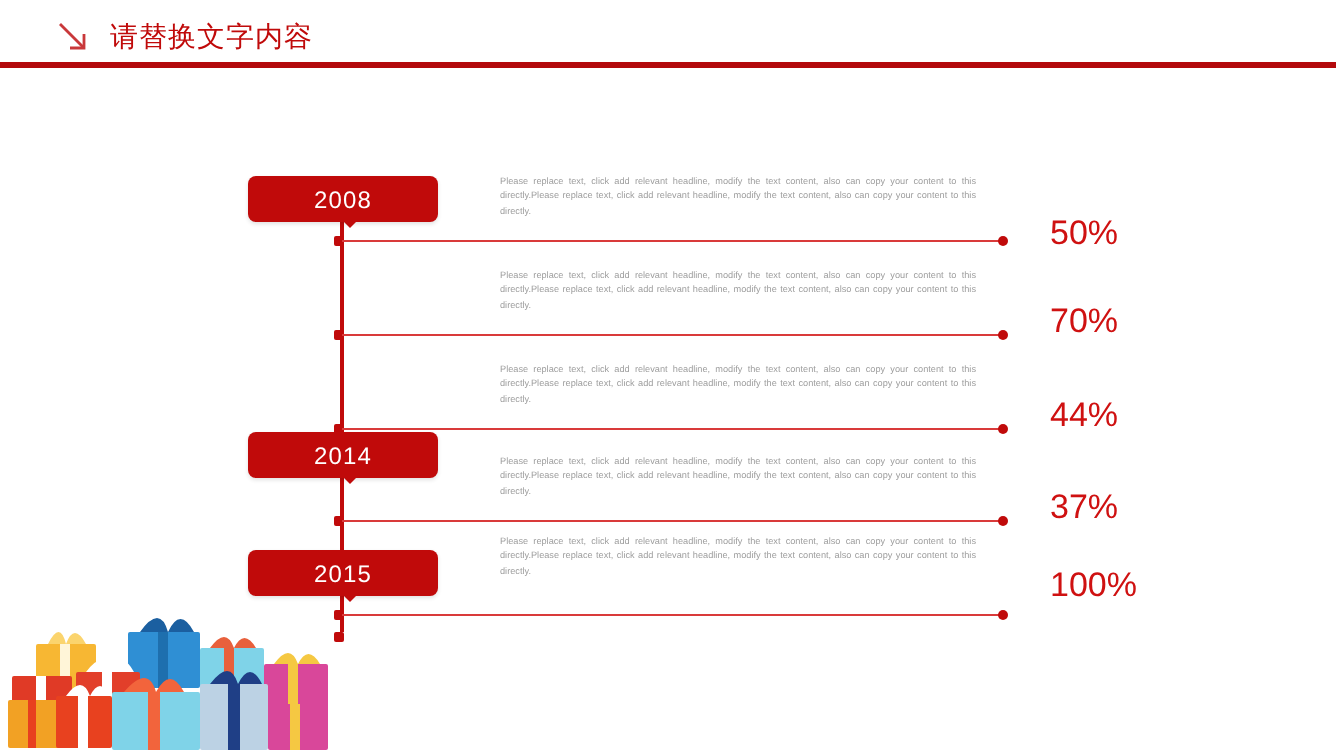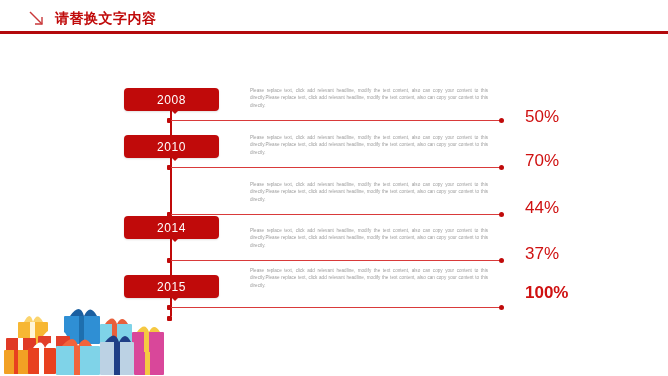--- a/index.html
+++ b/index.html
@@ -27,21 +27,21 @@
     left: 27px;
     top: 9px;
     width: 20px;
     height: 20px;
   }
   #header-title {
     position: absolute;
     left: 55px;
     top: 8px;
     font-size: 14px;
-    font-weight: bold;
+    font-weight: normal;
     color: #c00a0a;
     letter-spacing: 0.5px;
     line-height: 20px;
     white-space: nowrap;
   }
   #header-rule {
     position: absolute;
     left: 0;
     top: 31px;
     width: 668px;
@@ -130,21 +130,21 @@
   
   .pct {
     position: absolute;
     left: 506px;
     font-size: 17px;
     color: #cf1111;
     line-height: 1;
     white-space: nowrap;
     margin-left: 19px;
   }
-  .pct.bold { font-weight: bold; }
+  .pct.bold { font-weight: normal; }
 
   
   #gifts {
     position: absolute;
     left: 4px;
     bottom: 0;
     width: 165px;
     height: 78px;
   }
 </style>
@@ -172,24 +172,20 @@
   <div class="year-box" style="top:88px;">
     <span class="year-label">2008</span>
     <span class="year-notch"></span>
   </div>
   <div class="desc" style="top:87px;">Please replace text, click add relevant headline, modify the text content, also can copy your content to this directly.Please replace text, click add relevant headline, modify the text content, also can copy your content to this directly.</div>
   <div class="axis-dot" style="top:118px;"></div>
   <div class="connector" style="top:120px; width:331px;"></div>
   <div class="conn-dot-right" style="left:499px; top:118px;"></div>
   <div class="pct" style="top:108px;">50%</div>
 
-  <div class="year-box" style="top:135px;">
-    <span class="year-label">2010</span>
-    <span class="year-notch"></span>
-  </div>
   <div class="desc" style="top:134px;">Please replace text, click add relevant headline, modify the text content, also can copy your content to this directly.Please replace text, click add relevant headline, modify the text content, also can copy your content to this directly.</div>
   <div class="axis-dot" style="top:165px;"></div>
   <div class="connector" style="top:167px; width:331px;"></div>
   <div class="conn-dot-right" style="left:499px; top:165px;"></div>
   <div class="pct" style="top:152px;">70%</div>
 
   <div class="desc" style="top:181px;">Please replace text, click add relevant headline, modify the text content, also can copy your content to this directly.Please replace text, click add relevant headline, modify the text content, also can copy your content to this directly.</div>
   <div class="axis-dot" style="top:212px;"></div>
   <div class="connector" style="top:214px; width:331px;"></div>
   <div class="conn-dot-right" style="left:499px; top:212px;"></div>

